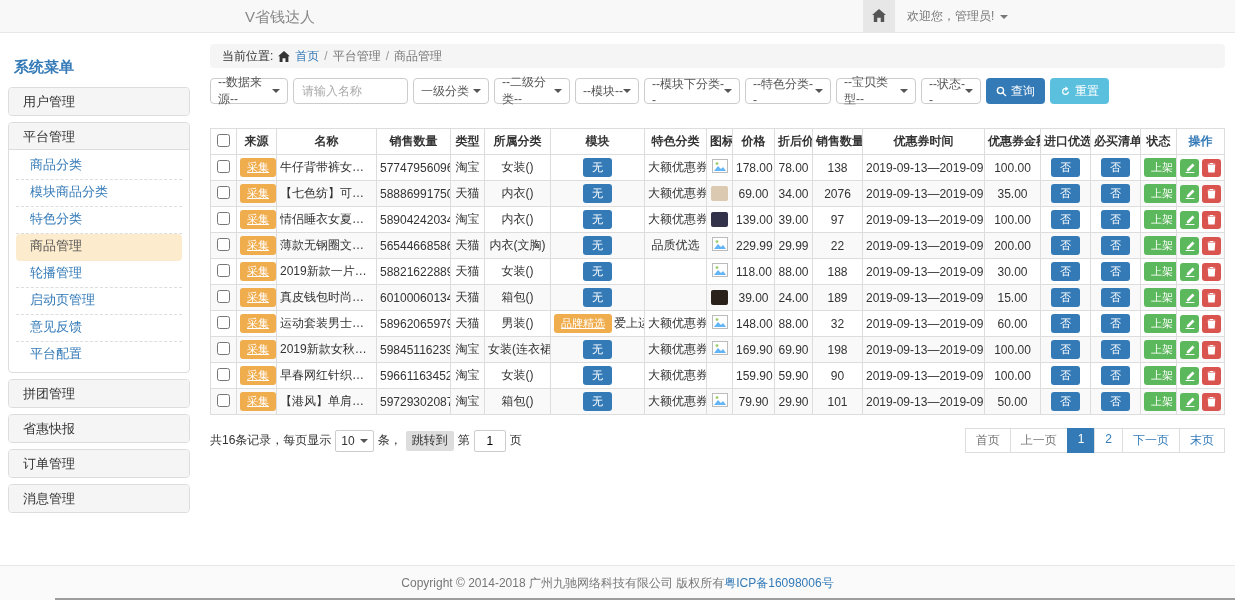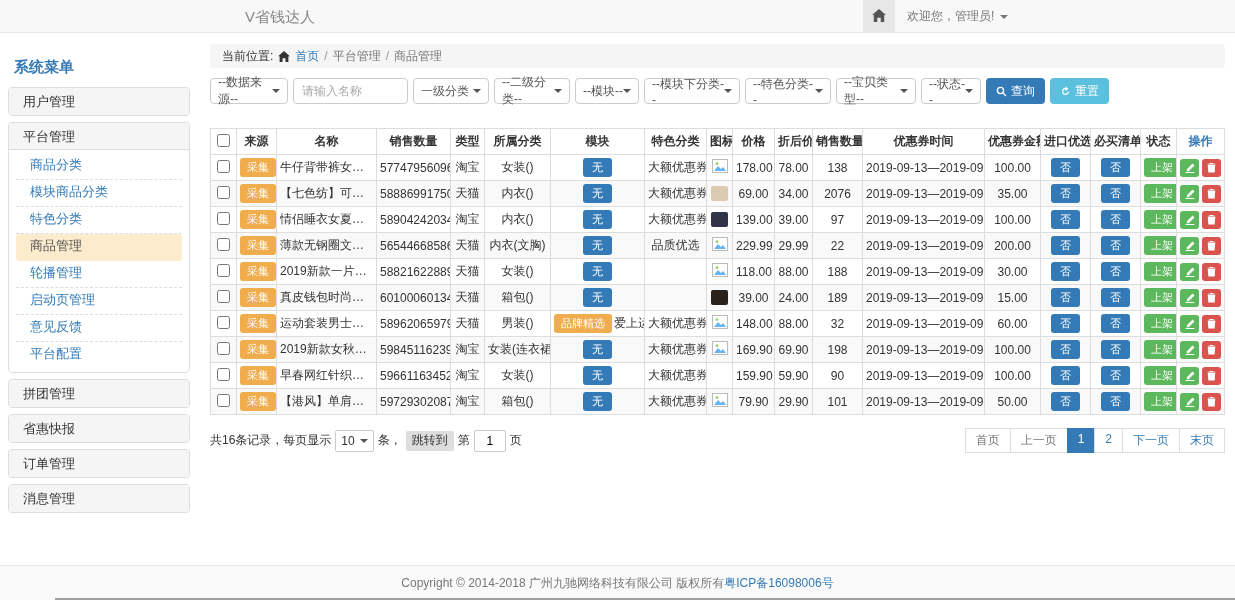--- a/index.html
+++ b/index.html
@@ -46,21 +46,21 @@
   .actions-row { display:flex; justify-content:flex-end; gap:6px; margin-bottom:6px; }
   .actions-row .btn { height:24px; }
 
   
   table { border-collapse:collapse; width:1015px; table-layout:fixed; font-size:12px; color:#333; }
   th, td { border:1px solid #ddd; text-align:center; padding:0 3px; height:26px; overflow:hidden; white-space:nowrap; }
   th { font-weight:bold; background:#fff; }
   th.op-head { color:#337ab7; }
   tbody tr:nth-child(even) td { background:#f9f9f9; }
   td.cell-name { text-overflow:ellipsis; }
-  .badge-orange { display:inline-block; background:#f0ad4e; color:#fff; border-radius:3px; padding:2px 7px; font-size:11px; }
+  .badge-orange { display:inline-block; background:#f0ad4e; color:#fff; border-radius:3px; padding:2px 7px; font-size:11px;text-decoration:underline; }
   .badge-blue { display:inline-block; background:#337ab7; color:#fff; border-radius:3px; padding:2px 9px; font-size:11px; cursor:pointer; }
   .badge-green { display:inline-block; background:#5cb85c; color:#fff; border-radius:3px; padding:2px 7px; font-size:11px; cursor:pointer; }
   .module-wrap { display:inline-flex; align-items:center; gap:2px; }
   .op-btn { display:inline-flex; align-items:center; justify-content:center; width:19px; height:18px; border:none; border-radius:3px; cursor:pointer; vertical-align:middle; }
   .op-edit { background:#5cb85c; margin-right:3px; }
   .op-del { background:#d9534f; }
   .thumb { display:inline-block; width:17px; height:15px; border-radius:2px; vertical-align:middle; }
   input[type="checkbox"] { width:13px; height:13px; }
 
   

